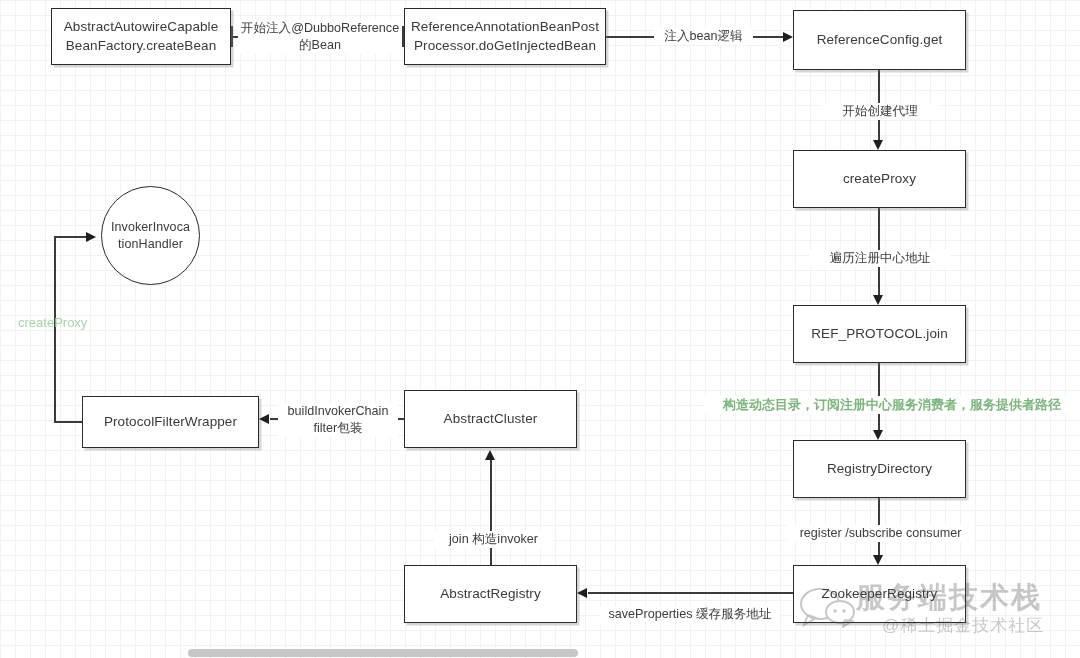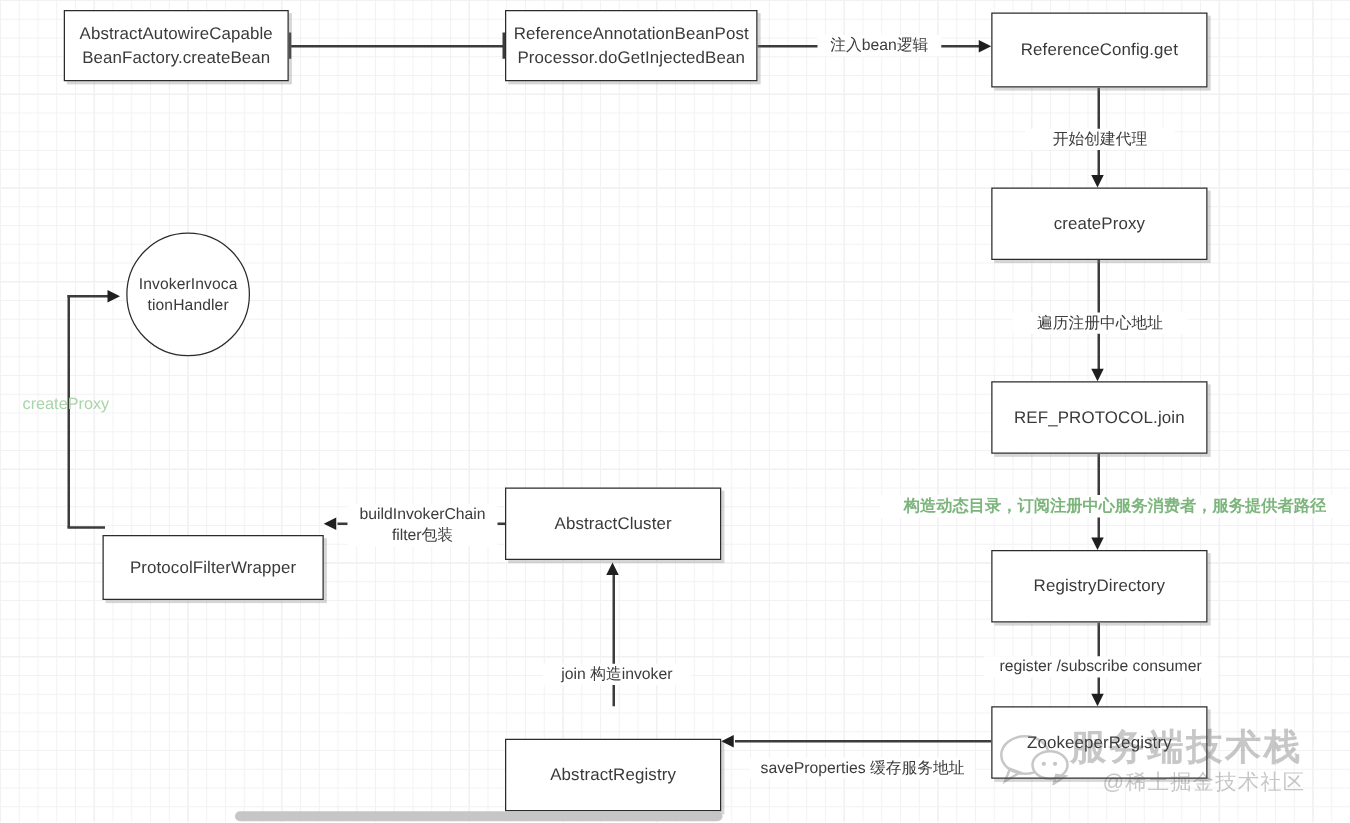--- a/index.html
+++ b/index.html
@@ -191,40 +191,42 @@
   </div>
 
   <div class="node" style="left:793px; top:440px; width:173px; height:58px;">
     <span>RegistryDirectory</span>
   </div>
 
   <div class="node" style="left:793px; top:565px; width:173px; height:58px;">
     <span>ZookeeperRegistry</span>
   </div>
 
-  <div class="node" style="left:404px; top:565px; width:173px; height:58px;margin-top:26px;">
+  <div class="node" style="left:404px; top:565px; width:173px; height:58px;">
     <span>AbstractRegistry</span>
   </div>
 
   <div class="node" style="left:404px; top:390px; width:173px; height:58px;">
     <span>AbstractCluster</span>
   </div>
 
-  <div class="node" style="left:82px; top:396px; width:177px; height:52px;margin-top:32px;">
+  <div class="node" style="left:82px; top:396px; width:177px; height:52px;">
     <span>ProtocolFilterWrapper</span>
   </div>
 
   <div class="node circle" style="left:101px; top:186px; width:99px; height:99px;">
     <span style="white-space:pre-line; font-size:12.5px;">InvokerInvoca
 tionHandler</span>
   </div>
 
   <div class="seg h" style="left:231px; top:36px; width:173px;"></div>
   <div class="seg v" style="left:231px; top:26px; height:21px;"></div>
   <div class="seg v" style="left:402px; top:26px; height:21px;"></div>
+  <div class="elabel boxed" style="left:238px; top:20px; width:160px;">开始注入@DubboReference
+的Bean</div>
 
   <div class="seg h" style="left:606px; top:36px; width:180px;"></div>
   <div class="arrow right" style="left:783px; top:31.5px;"></div>
   <div class="elabel boxed" style="left:654px; top:28px; width:95px;">注入bean逻辑</div>
 
   <div class="seg v" style="left:878px; top:70px; width:1.7px; height:72px;"></div>
   <div class="arrow down" style="left:873px; top:140px;"></div>
   <div class="elabel boxed" style="left:820px; top:103px; width:116px;">开始创建代理</div>
 
   <div class="seg v" style="left:878px; top:208px; width:1.7px; height:89px;"></div>

